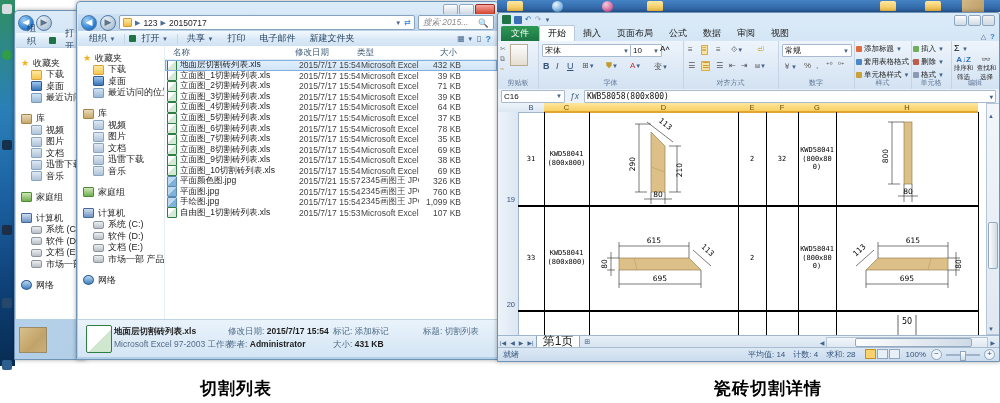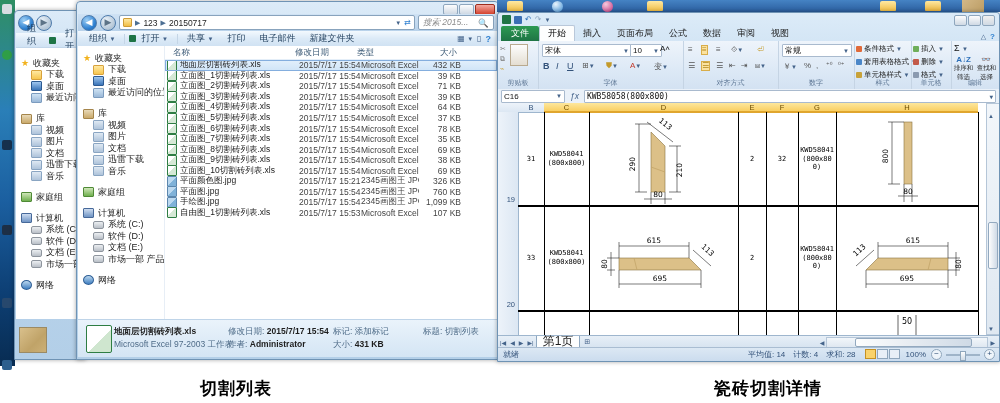--- a/index.html
+++ b/index.html
@@ -399,21 +399,21 @@
       <div class="frow">
           <span class="ficon xls"></span>
           <span class="fname">立面图_10切割砖列表.xls</span>
           <span class="fdate">2015/7/17 15:54</span>
           <span class="ftype">Microsoft Excel ...</span>
           <span class="fsize">69 KB</span>
         </div>
       <div class="frow">
           <span class="ficon jpg"></span>
           <span class="fname">平面颜色图.jpg</span>
-          <span class="fdate">2015/7/17 15:21</span>
+          <span class="fdate">2015/7/21 15:57</span>
           <span class="ftype">2345画图王 JPG ...</span>
           <span class="fsize">326 KB</span>
         </div>
       <div class="frow">
           <span class="ficon jpg"></span>
           <span class="fname">平面图.jpg</span>
           <span class="fdate">2015/7/17 15:54</span>
           <span class="ftype">2345画图王 JPG ...</span>
           <span class="fsize">760 KB</span>
         </div>
@@ -541,21 +541,21 @@
       <div class="abs" style="left:26px;top:20px;font-size:8px;color:#555">%</div>
       <div class="abs" style="left:38px;top:20px;font-size:8px;color:#555">,</div>
       <div class="abs" style="left:48px;top:20px;font-size:7px;color:#555">⁺⁰</div>
       <div class="abs" style="left:60px;top:20px;font-size:7px;color:#555">⁰⁺</div>
       <div class="rlabel">数字</div>
     </div>
 
     <div class="rgroup" style="left:356px;width:57px">
       <div class="stackbtn abs" style="left:2px;top:3px">
           <span class="sq" style="background:#e06a3a;width:6px;height:6px"></span>
-          <span>条件格式</span>
+          <span>添加标题</span>
           <span class="caret">▼</span>
         </div>
       <div class="stackbtn abs" style="left:2px;top:16px">
           <span class="sq" style="background:#4a86c8;width:6px;height:6px"></span>
           <span>套用表格格式</span>
           <span class="caret">▼</span>
         </div>
       <div class="stackbtn abs" style="left:2px;top:29px">
           <span class="sq" style="background:#c8a23a;width:6px;height:6px"></span>
           <span>单元格样式</span>

